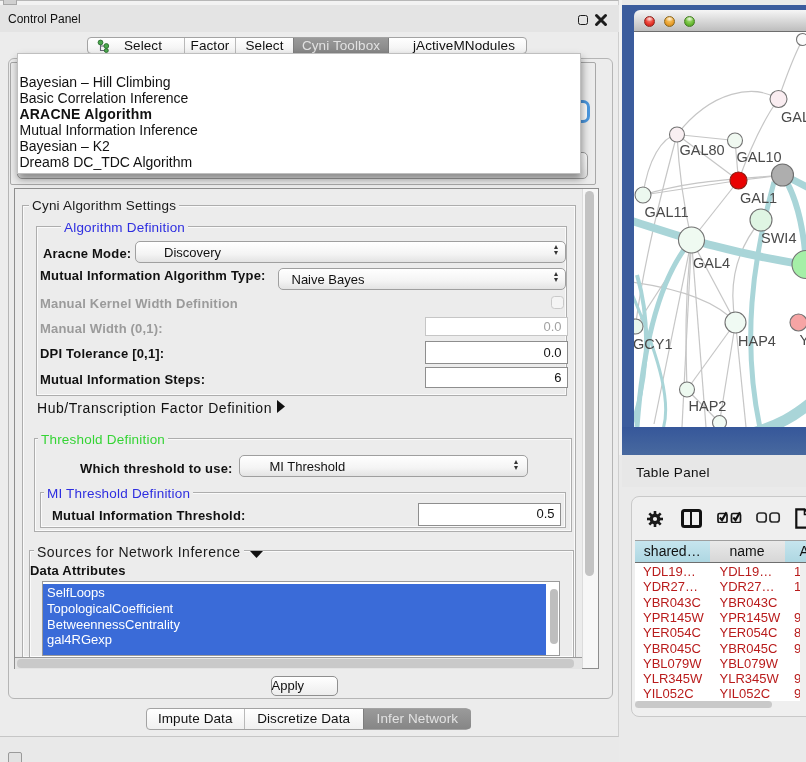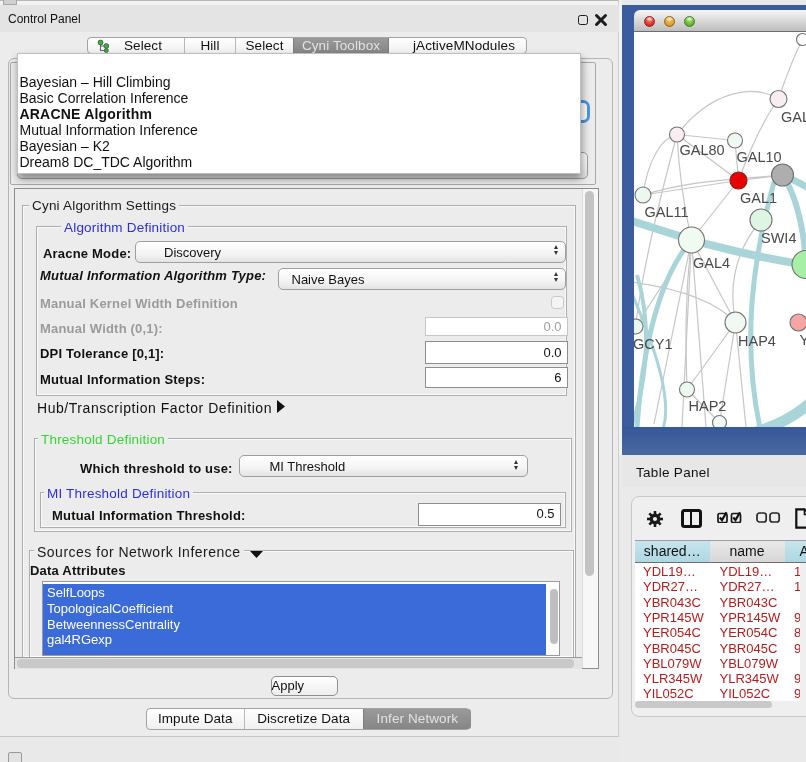--- a/index.html
+++ b/index.html
@@ -33,21 +33,21 @@
 <div class="abs" style="left:3px;top:0;width:14px;height:5px;background:#d0d0d0;border:1px solid #a7a7a7;border-top:none;box-sizing:border-box;"></div>
 <div class="abs lbl" style="left:8px;top:12px;font-size:12px;text-align:right;">Control Panel</div>
 
 <div class="abs" style="left:578px;top:14.5px;width:10px;height:10px;border:1.6px solid #1c1c1c;border-radius:2.5px;box-sizing:border-box;"></div>
 <svg class="abs" style="left:594px;top:13px;" width="14" height="14" viewBox="0 0 14 14">
       <path d="M2.5 2.5 L11.5 11.5 M11.5 2.5 L2.5 11.5" stroke="#1c1c1c" stroke-width="3" stroke-linecap="round"></path>
     </svg>
 
 <div class="seg" style="left:87px;top:37px;width:440px;height:17px;">
   <div class="s" style="left:0;width:96px;line-height:16px;"><span style="padding-left:14px;">Select</span></div>
-  <div class="s sep" style="left:96px;width:51px;line-height:16px;">Hill</div>
+  <div class="s sep" style="left:96px;width:51px;line-height:16px;">Factor</div>
   <div class="s sep" style="left:147px;width:58px;line-height:16px;">Select</div>
   <div class="s sel" style="left:205px;width:96px;line-height:16px;">Cyni Toolbox</div>
   <div class="s" style="left:313px;width:126px;line-height:16px;">jActiveMNodules</div>
 </div>
 <svg class="abs" style="left:97px;top:39px;" width="16" height="15" viewBox="0 0 16 15">
  <path d="M3.5 3 L3.5 11.5 L8.5 11.5 M3.5 7 L8.5 7" stroke="#667" stroke-width="1.1" fill="none"></path>
  <circle cx="3.5" cy="3.5" r="2.4" fill="#4aa94d" stroke="#2a6b2f" stroke-width="0.9"></circle>
  <circle cx="9.3" cy="7" r="2.4" fill="#4aa94d" stroke="#2a6b2f" stroke-width="0.9"></circle>
  <circle cx="9.3" cy="11.5" r="2" fill="#4aa94d" stroke="#2a6b2f" stroke-width="0.9"></circle>
 </svg>
@@ -78,21 +78,21 @@
 
 <div class="abs lbl b" style="left:43px;top:245.5px;">Aracne Mode:</div>
 <div class="combo" style="left:135px;top:241px;width:431px;height:22px;">
       <div class="ct" style="left:28px;">Discovery</div>
     </div>
 <div class="updown" style="left:554px;top:245px;">
       <div class="u"></div>
       <div class="d"></div>
     </div>
 
-<div class="abs lbl b" style="left:40px;top:268px;font-style:italic;">Mutual Information Algorithm Type:</div>
+<div class="abs lbl b" style="left:40px;top:268px;">Mutual Information Algorithm Type:</div>
 <div class="combo" style="left:277.5px;top:267.5px;width:288.5px;height:22px;">
       <div class="ct">Naive Bayes</div>
     </div>
 <div class="updown" style="left:554px;top:272px;">
       <div class="u"></div>
       <div class="d"></div>
     </div>
 
 <div class="abs lbl b gray" style="left:40px;top:295.5px;">Manual Kernel Width Definition</div>
 <div class="abs" style="left:551px;top:296px;width:13px;height:13px;border:1.5px solid #c9c9c9;border-radius:3.5px;background:#f4f4f4;box-sizing:border-box;"></div>

